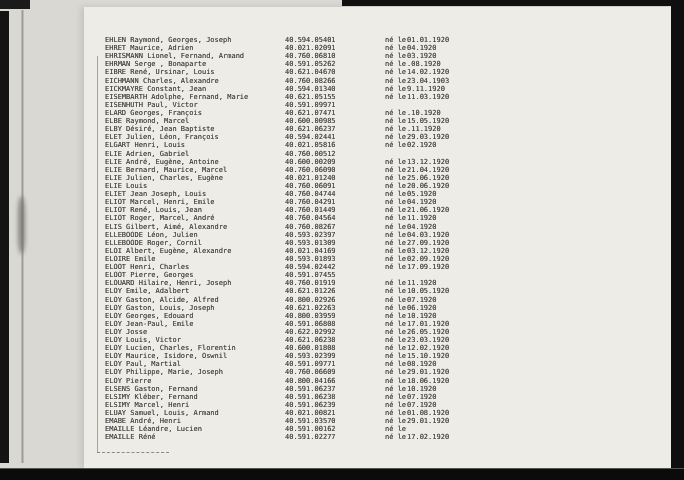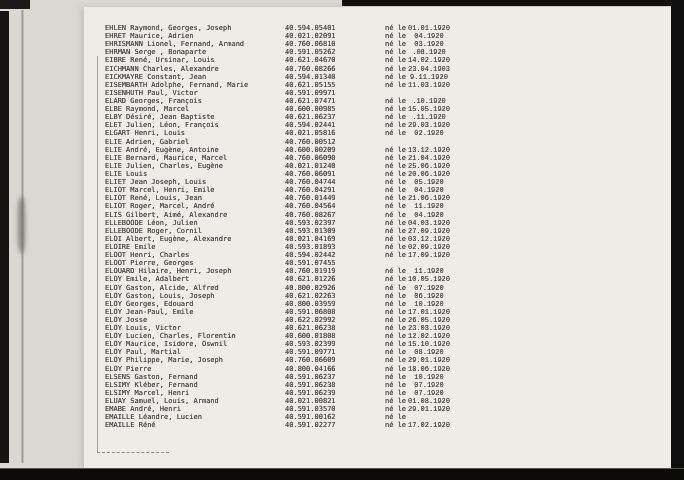--- a/index.html
+++ b/index.html
@@ -31,28 +31,28 @@
   }
   .spine-smudge{
     position:absolute;left:18px;top:196px;width:7px;height:58px;
     background:#6f6f69;border-radius:50%/18px;filter:blur(2px);opacity:.75;
   }
   
   .margin-line{position:absolute;left:97px;top:56px;width:1px;height:396px;background:#a8a49b;}
   .margin-foot{position:absolute;left:97px;top:452px;width:72px;height:0;border-top:1px dashed #8d897f;}
   
   .rows{
-    position:absolute;left:105px;top:24px;width:346px;
+    position:absolute;left:105px;top:36px;width:346px;
     color:#454545;font-size:7px;line-height:8.12px;
     text-shadow:0 0 0.6px rgba(80,80,78,0.7);
     white-space:pre;
   }
   .row{display:grid;grid-template-columns:180px 100px 22px 44px;height:8.12px;}
   .cell{overflow:hidden;}
-  .born-date{text-align:center;font-family:Liberation Mono, monospace;}
+  .born-date{text-align:left;}
 </style>
 </head>
 <body>
 
 <div class="scan">
   <div class="page"></div>
   <div class="spine"></div>
   <div class="spine-smudge"></div>
   <div class="edge-topleft"></div>
   <div class="edge-top"></div>

